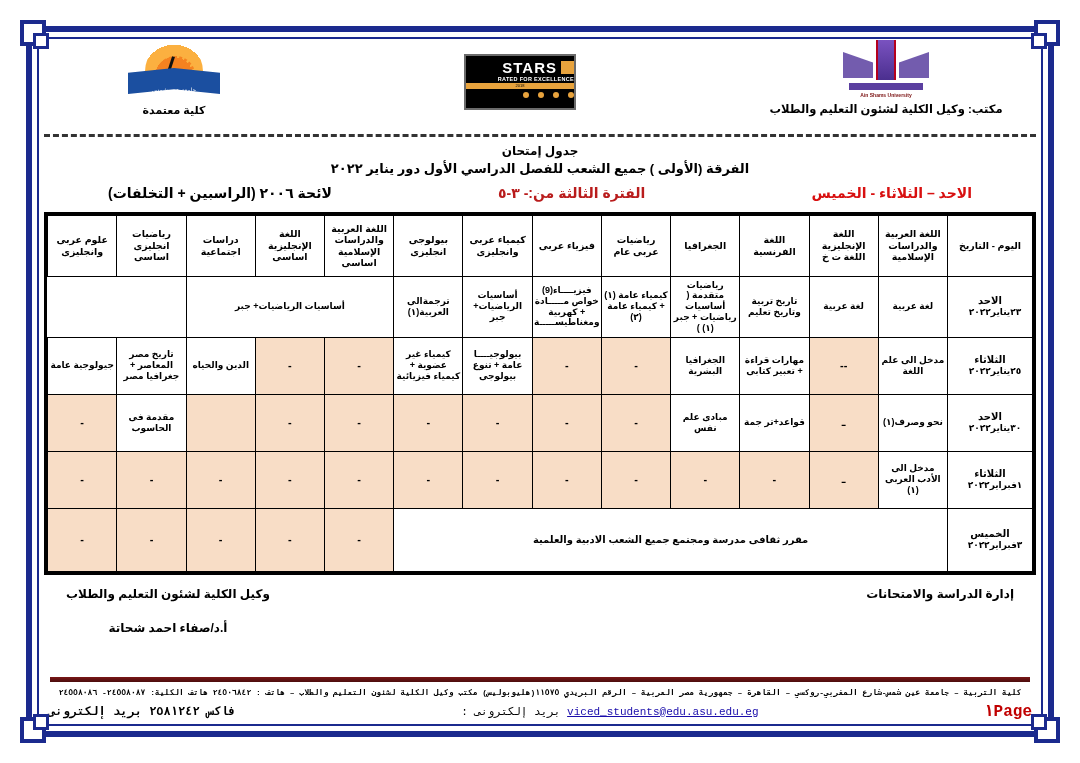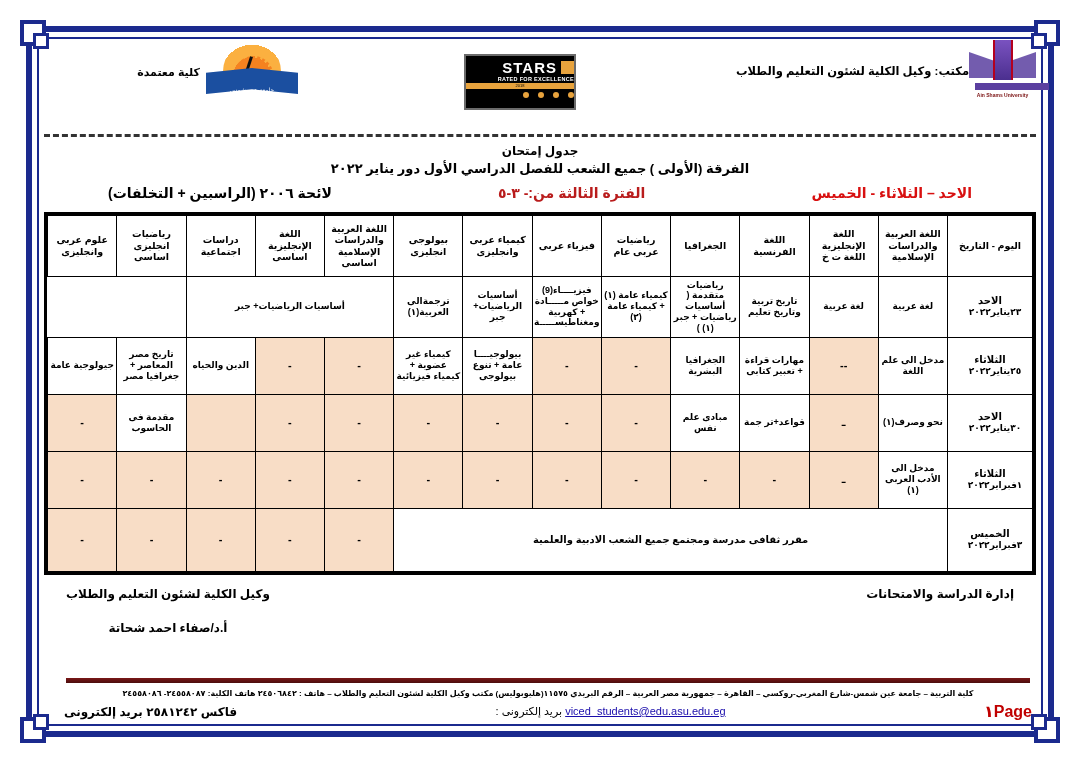--- a/index.html
+++ b/index.html
@@ -36,21 +36,21 @@
   .corner2.bl{left:33px;bottom:33px;}
   .corner2.br{right:33px;bottom:33px;}
 
   .sheet{
     position:absolute;left:44px;top:40px;right:44px;bottom:40px;
     z-index:3;
   }
 
   
   .hdr{display:flex;align-items:flex-start;justify-content:space-between;height:92px;}
-  .hdr-col{display:flex;align-items:center;}
+  .hdr-col{display:flex;flex-direction:column;align-items:center;}
   .hdr-right{width:300px;align-items:center;}
   .hdr-left{width:260px;align-items:center;}
   .hdr-mid{flex:1;display:flex;justify-content:center;padding-top:14px;}
 
   
   .logo-asu{width:104px;height:62px;position:relative;}
   .sun{position:absolute;left:50%;top:2px;transform:translateX(-50%);width:58px;height:34px;
        background:radial-gradient(circle at 50% 100%, #f58220 0 42%, #fbb040 42% 70%, #fff 70%);
        border-radius:58px 58px 0 0;overflow:hidden;}
   .ray{position:absolute;left:50%;bottom:0;width:3px;height:20px;background:#f58220;transform-origin:bottom center;}
@@ -114,21 +114,21 @@
   td.plain{background:#fff;}
   td.culture{font-size:10px;}
   .col-date{width:82px;}
 
   
   .signs{display:flex;justify-content:space-between;margin-top:12px;padding:0 22px;font-size:12px;font-weight:bold;}
   .sign-col{text-align:center;}
   .sign-col .nm{margin-top:20px;font-size:12px;font-weight:bold;}
 
   
-  .foot{position:absolute;left:16px;right:0;bottom:2px;}
+  .foot{position:absolute;left:0;right:0;bottom:2px;font-family:Liberation Mono, monospace;}
   .foot-rule{height:5px;background:linear-gradient(#7a1717,#4b0d0d);margin:0 6px 6px 6px;}
   .foot-addr{font-size:8px;font-weight:bold;text-align:center;white-space:nowrap;}
   .foot-row{display:flex;justify-content:space-between;align-items:center;margin-top:4px;padding:0 4px;}
   .foot-fax{font-size:12px;font-weight:bold;}
   .foot-mail{font-size:11px;}
   .foot-mail a{color:#1a0dab;text-decoration:underline;}
   .page-num{color:#c00000;font-size:16px;font-weight:bold;direction:ltr;}
 </style>
 </head>
 <body>

